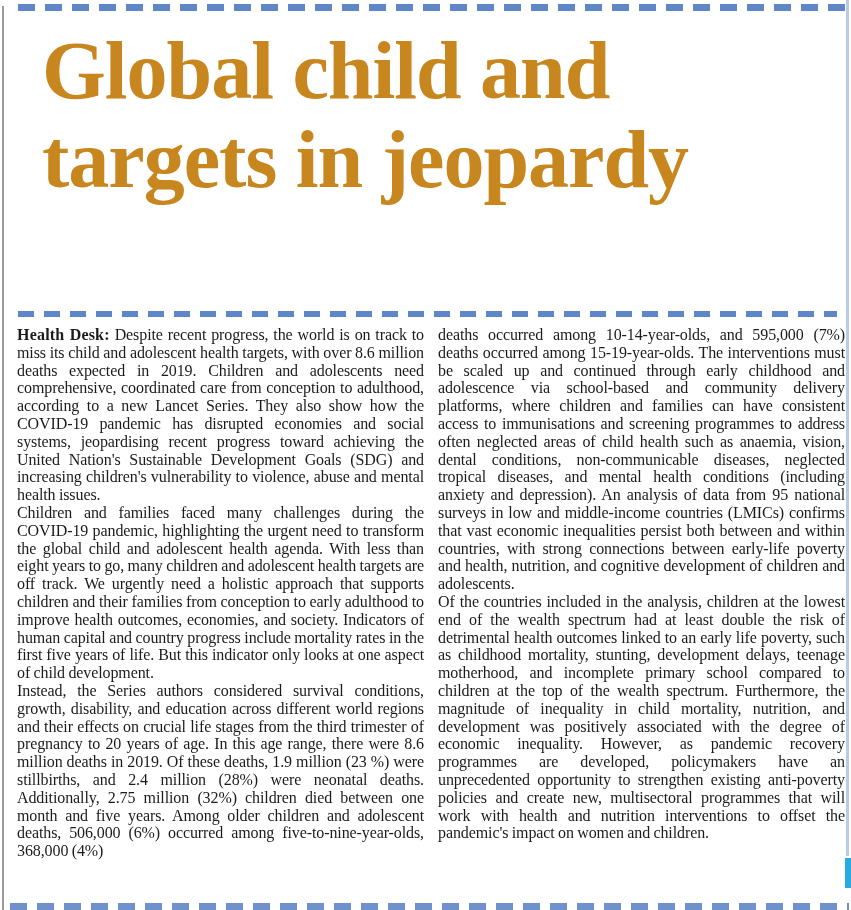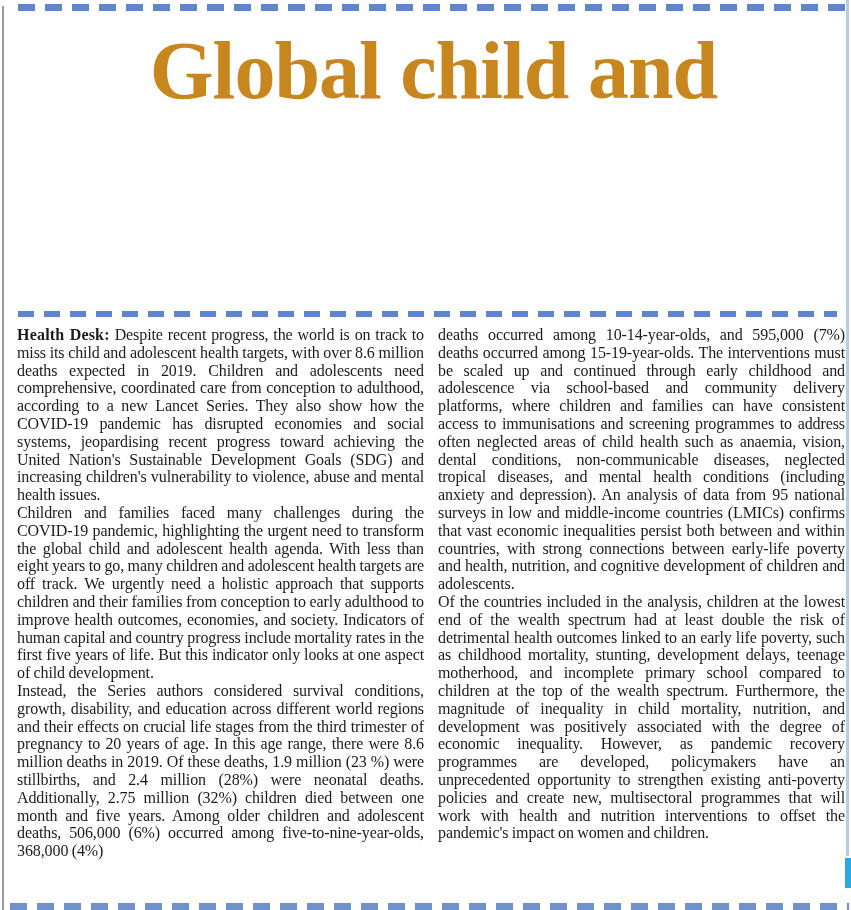--- a/index.html
+++ b/index.html
@@ -37,21 +37,21 @@
   .dash.middle { top: 311px; left: 18px; right: 14px; height: 6px;
     background: repeating-linear-gradient(90deg,
       #5f86c6 0px, #5f86c6 16px,
       transparent 16px, transparent 26px);
   }
   .dash.bottom { top: 903px; left: 10px; right: 2px; opacity: .9; }
 
   
   .headline {
     position: absolute; top: 26px; left: 42px; right: 26px;
-    margin: 0; text-align: center;
+    margin: 0; 
     color: #c8861f;
     font-weight: bold;
     font-size: 82px;
     line-height: 89px;
     letter-spacing: -1px;
   }
   .headline span { display: block; }
 
   
   .body {
@@ -77,20 +77,21 @@
 <div class="page">
 
   <div class="edge-left"></div>
   <div class="edge-right"></div>
   <div class="scroll-thumb"></div>
 
   <div class="dash top"></div>
 
   <h1 class="headline">
     <span>Global child and</span>
+    <span>targets in jeopardy</span>
   </h1>
 
   <div class="dash middle"></div>
 
   <div class="body">
     <div class="col">
       <p><b class="lead">Health Desk:</b><span> Despite recent progress, the world is on track to miss its child and adolescent health targets, with over 8.6 million deaths expected in 2019. Children and adolescents need comprehensive, coordinated care from conception to adulthood, according to a new Lancet Series. They also show how the COVID-19 pandemic has disrupted economies and social systems, jeopardising recent progress toward achieving the United Nation's Sustainable Development Goals (SDG) and increasing children's vulnerability to violence, abuse and mental health issues.</span></p>
       <p>Children and families faced many challenges during the COVID-19 pandemic, highlighting the urgent need to transform the global child and adolescent health agenda. With less than eight years to go, many children and adolescent health targets are off track. We urgently need a holistic approach that supports children and their families from conception to early adulthood to improve health outcomes, economies, and society. Indicators of human capital and country progress include mortality rates in the first five years of life. But this indicator only looks at one aspect of child development.</p>
       <p>Instead, the Series authors considered survival conditions, growth, disability, and education across different world regions and their effects on crucial life stages from the third trimester of pregnancy to 20 years of age. In this age range, there were 8.6 million deaths in 2019. Of these deaths, 1.9 million (23 %) were stillbirths, and 2.4 million (28%) were neonatal deaths. Additionally, 2.75 million (32%) children died between one month and five years. Among older children and adolescent deaths, 506,000 (6%) occurred among five-to-nine-year-olds, 368,000 (4%)</p>
     </div>

